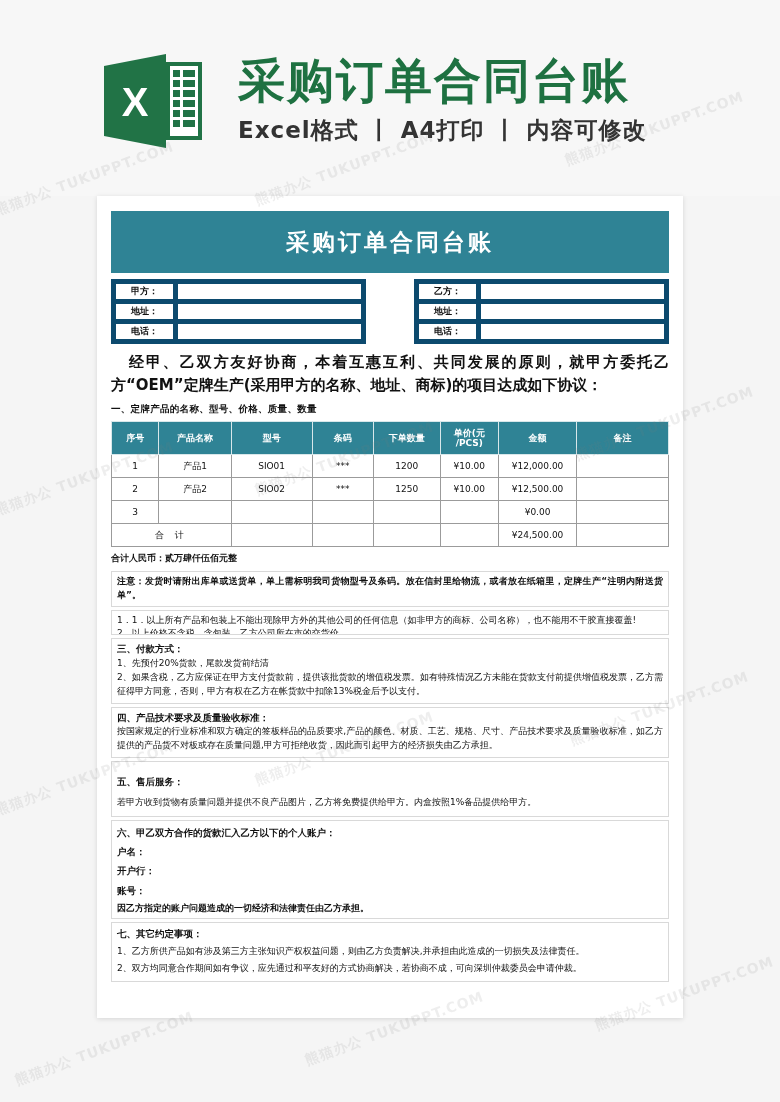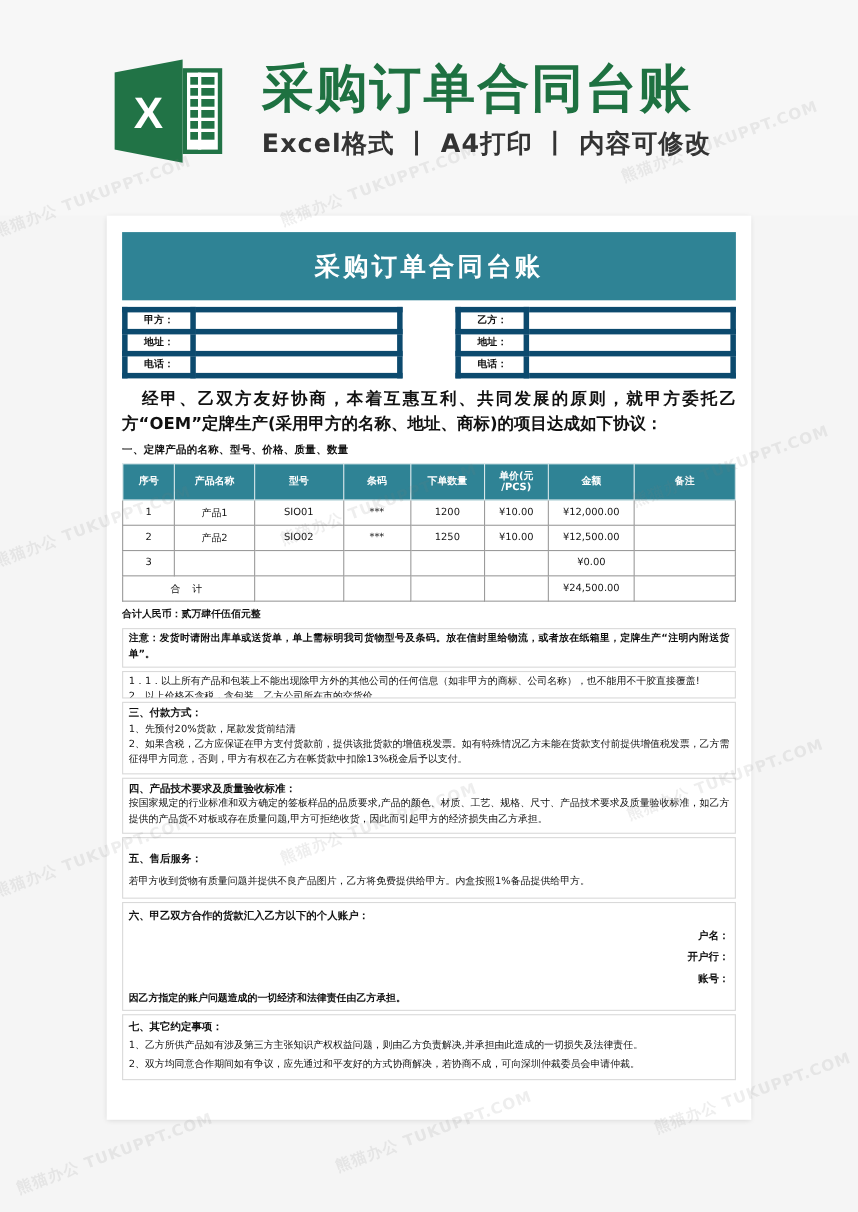--- a/index.html
+++ b/index.html
@@ -190,21 +190,20 @@
     line-height: 1.5;
     text-align: justify;
   }
   .clip { overflow: hidden; }
 
   .acct-line {
     font-size: 9.5px;
     font-weight: bold;
     color: #111;
     line-height: 2.05;
-    text-align: right;
   }
 
   
   .wm {
     position: absolute;
     color: rgba(120,120,120,0.13);
     font-size: 14px;
     font-weight: bold;
     white-space: nowrap;
     transform: rotate(-20deg);

